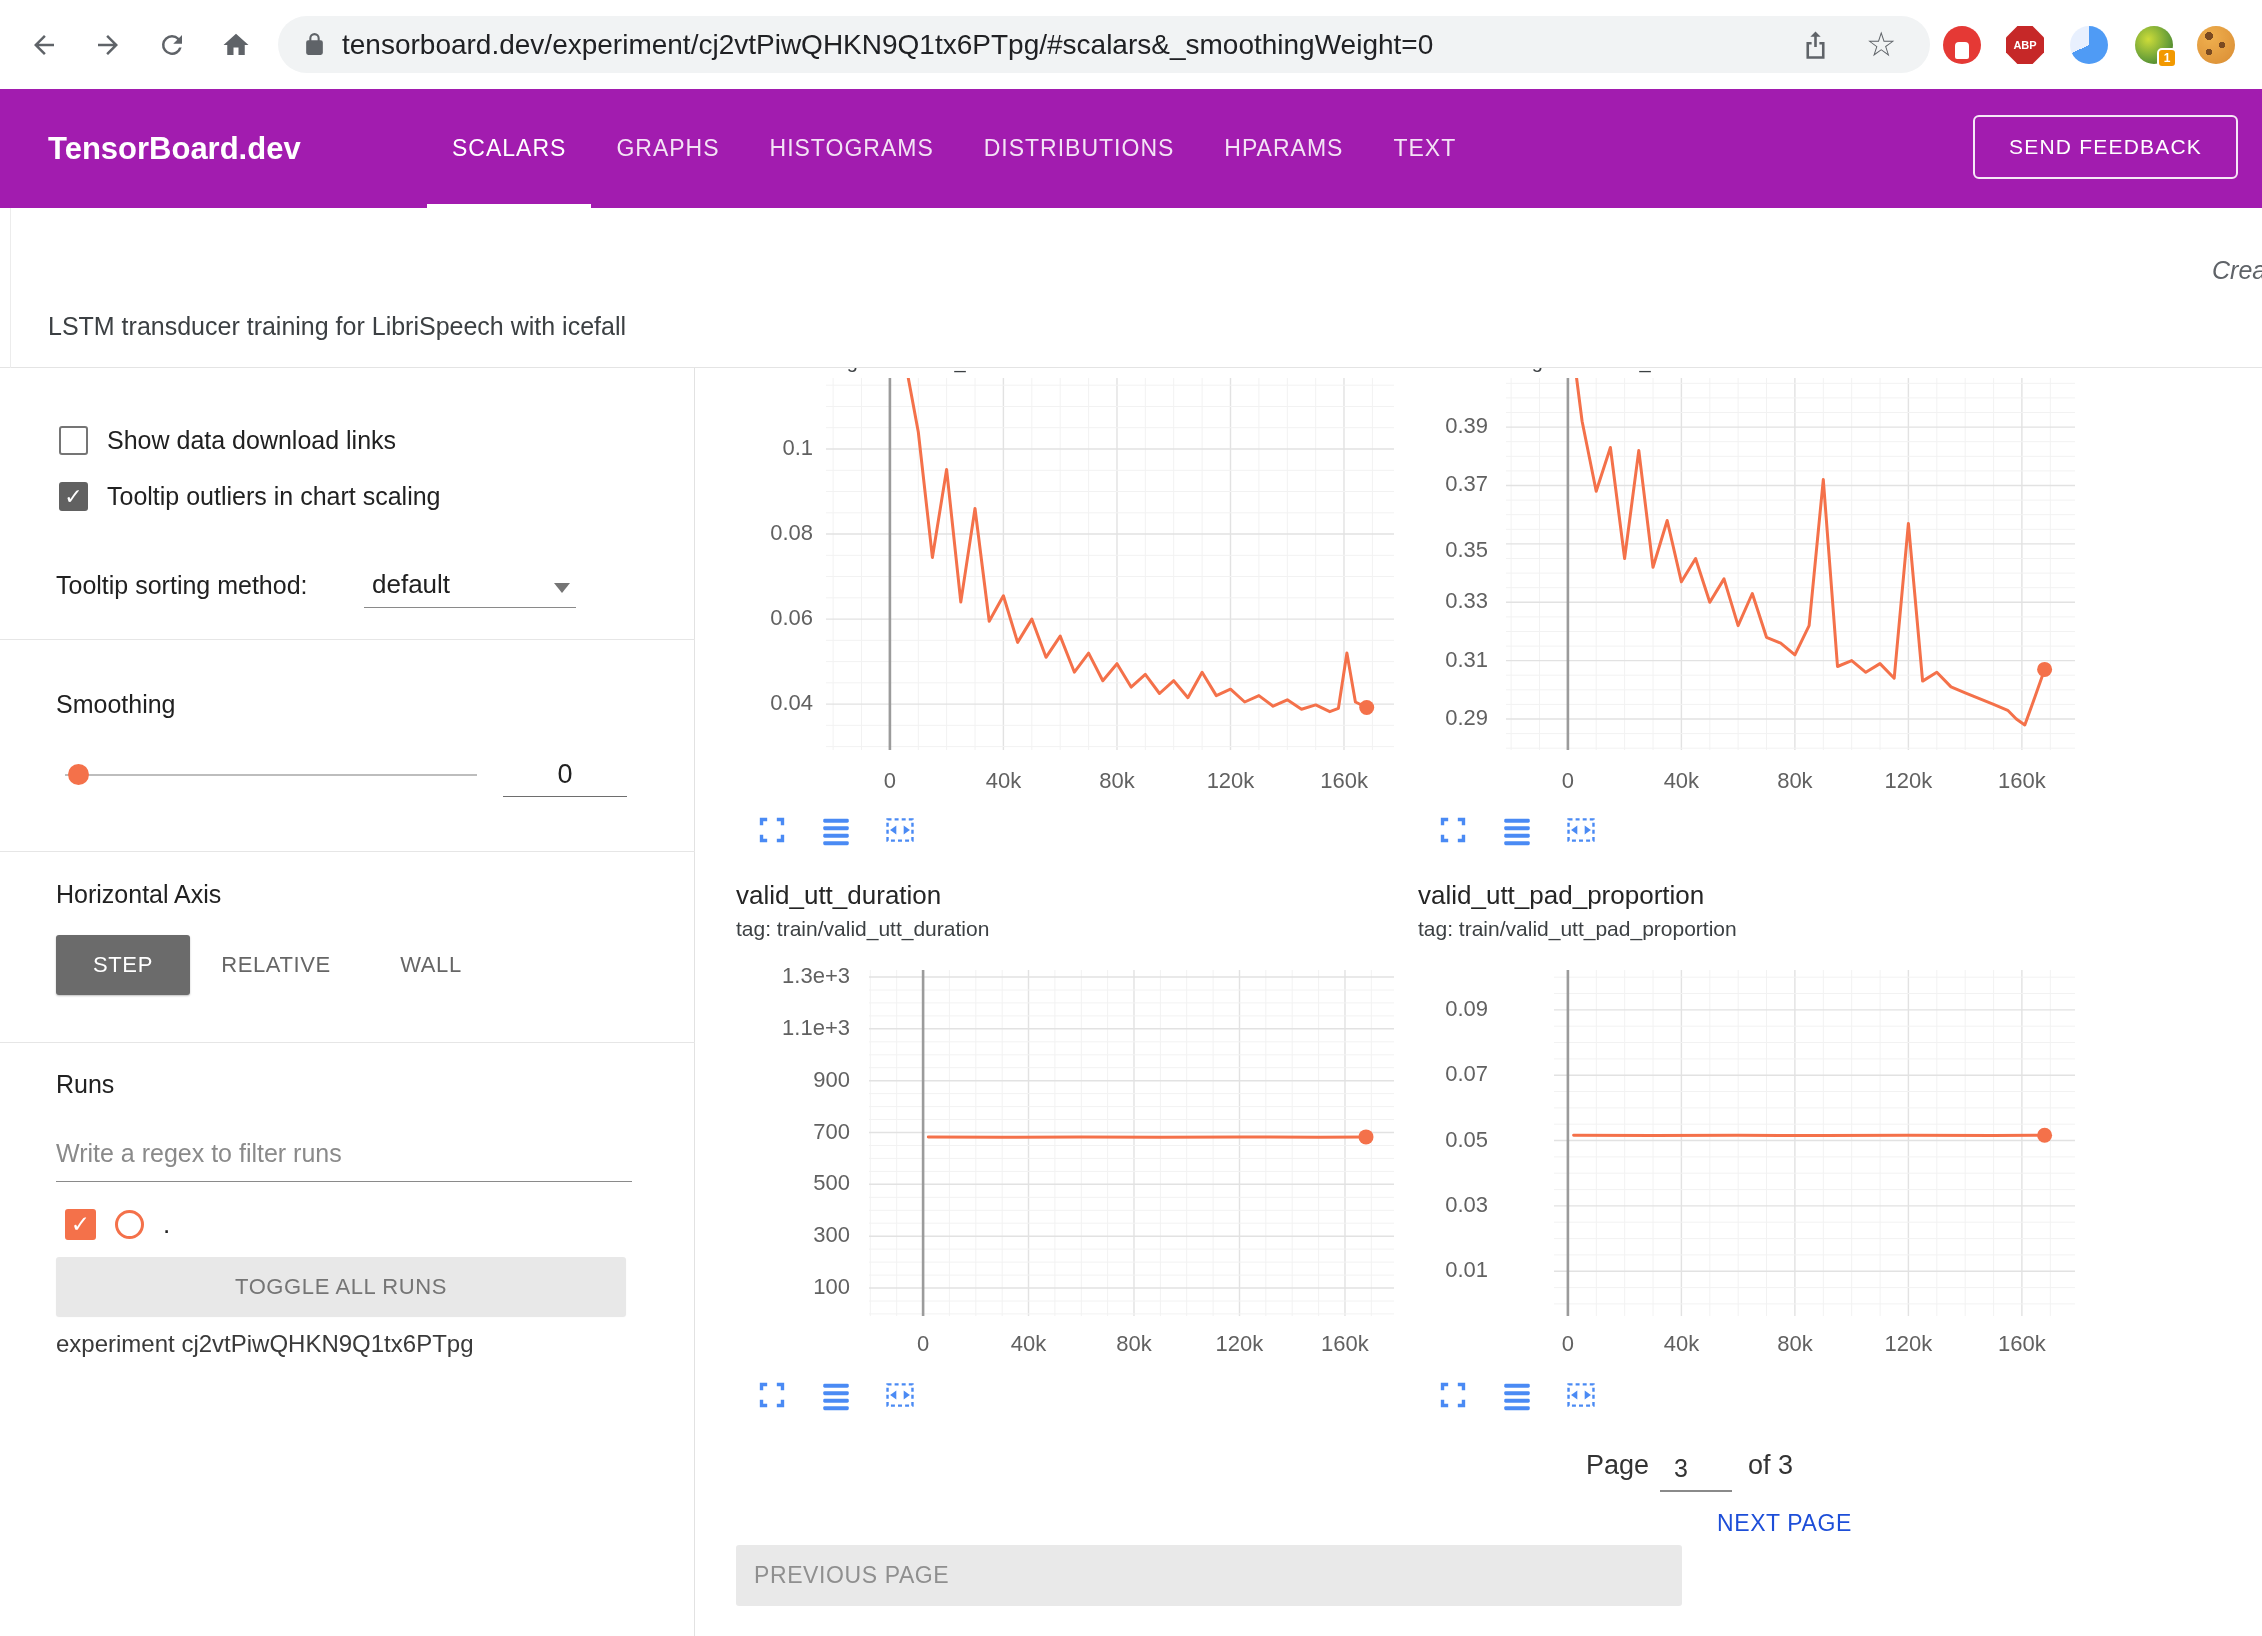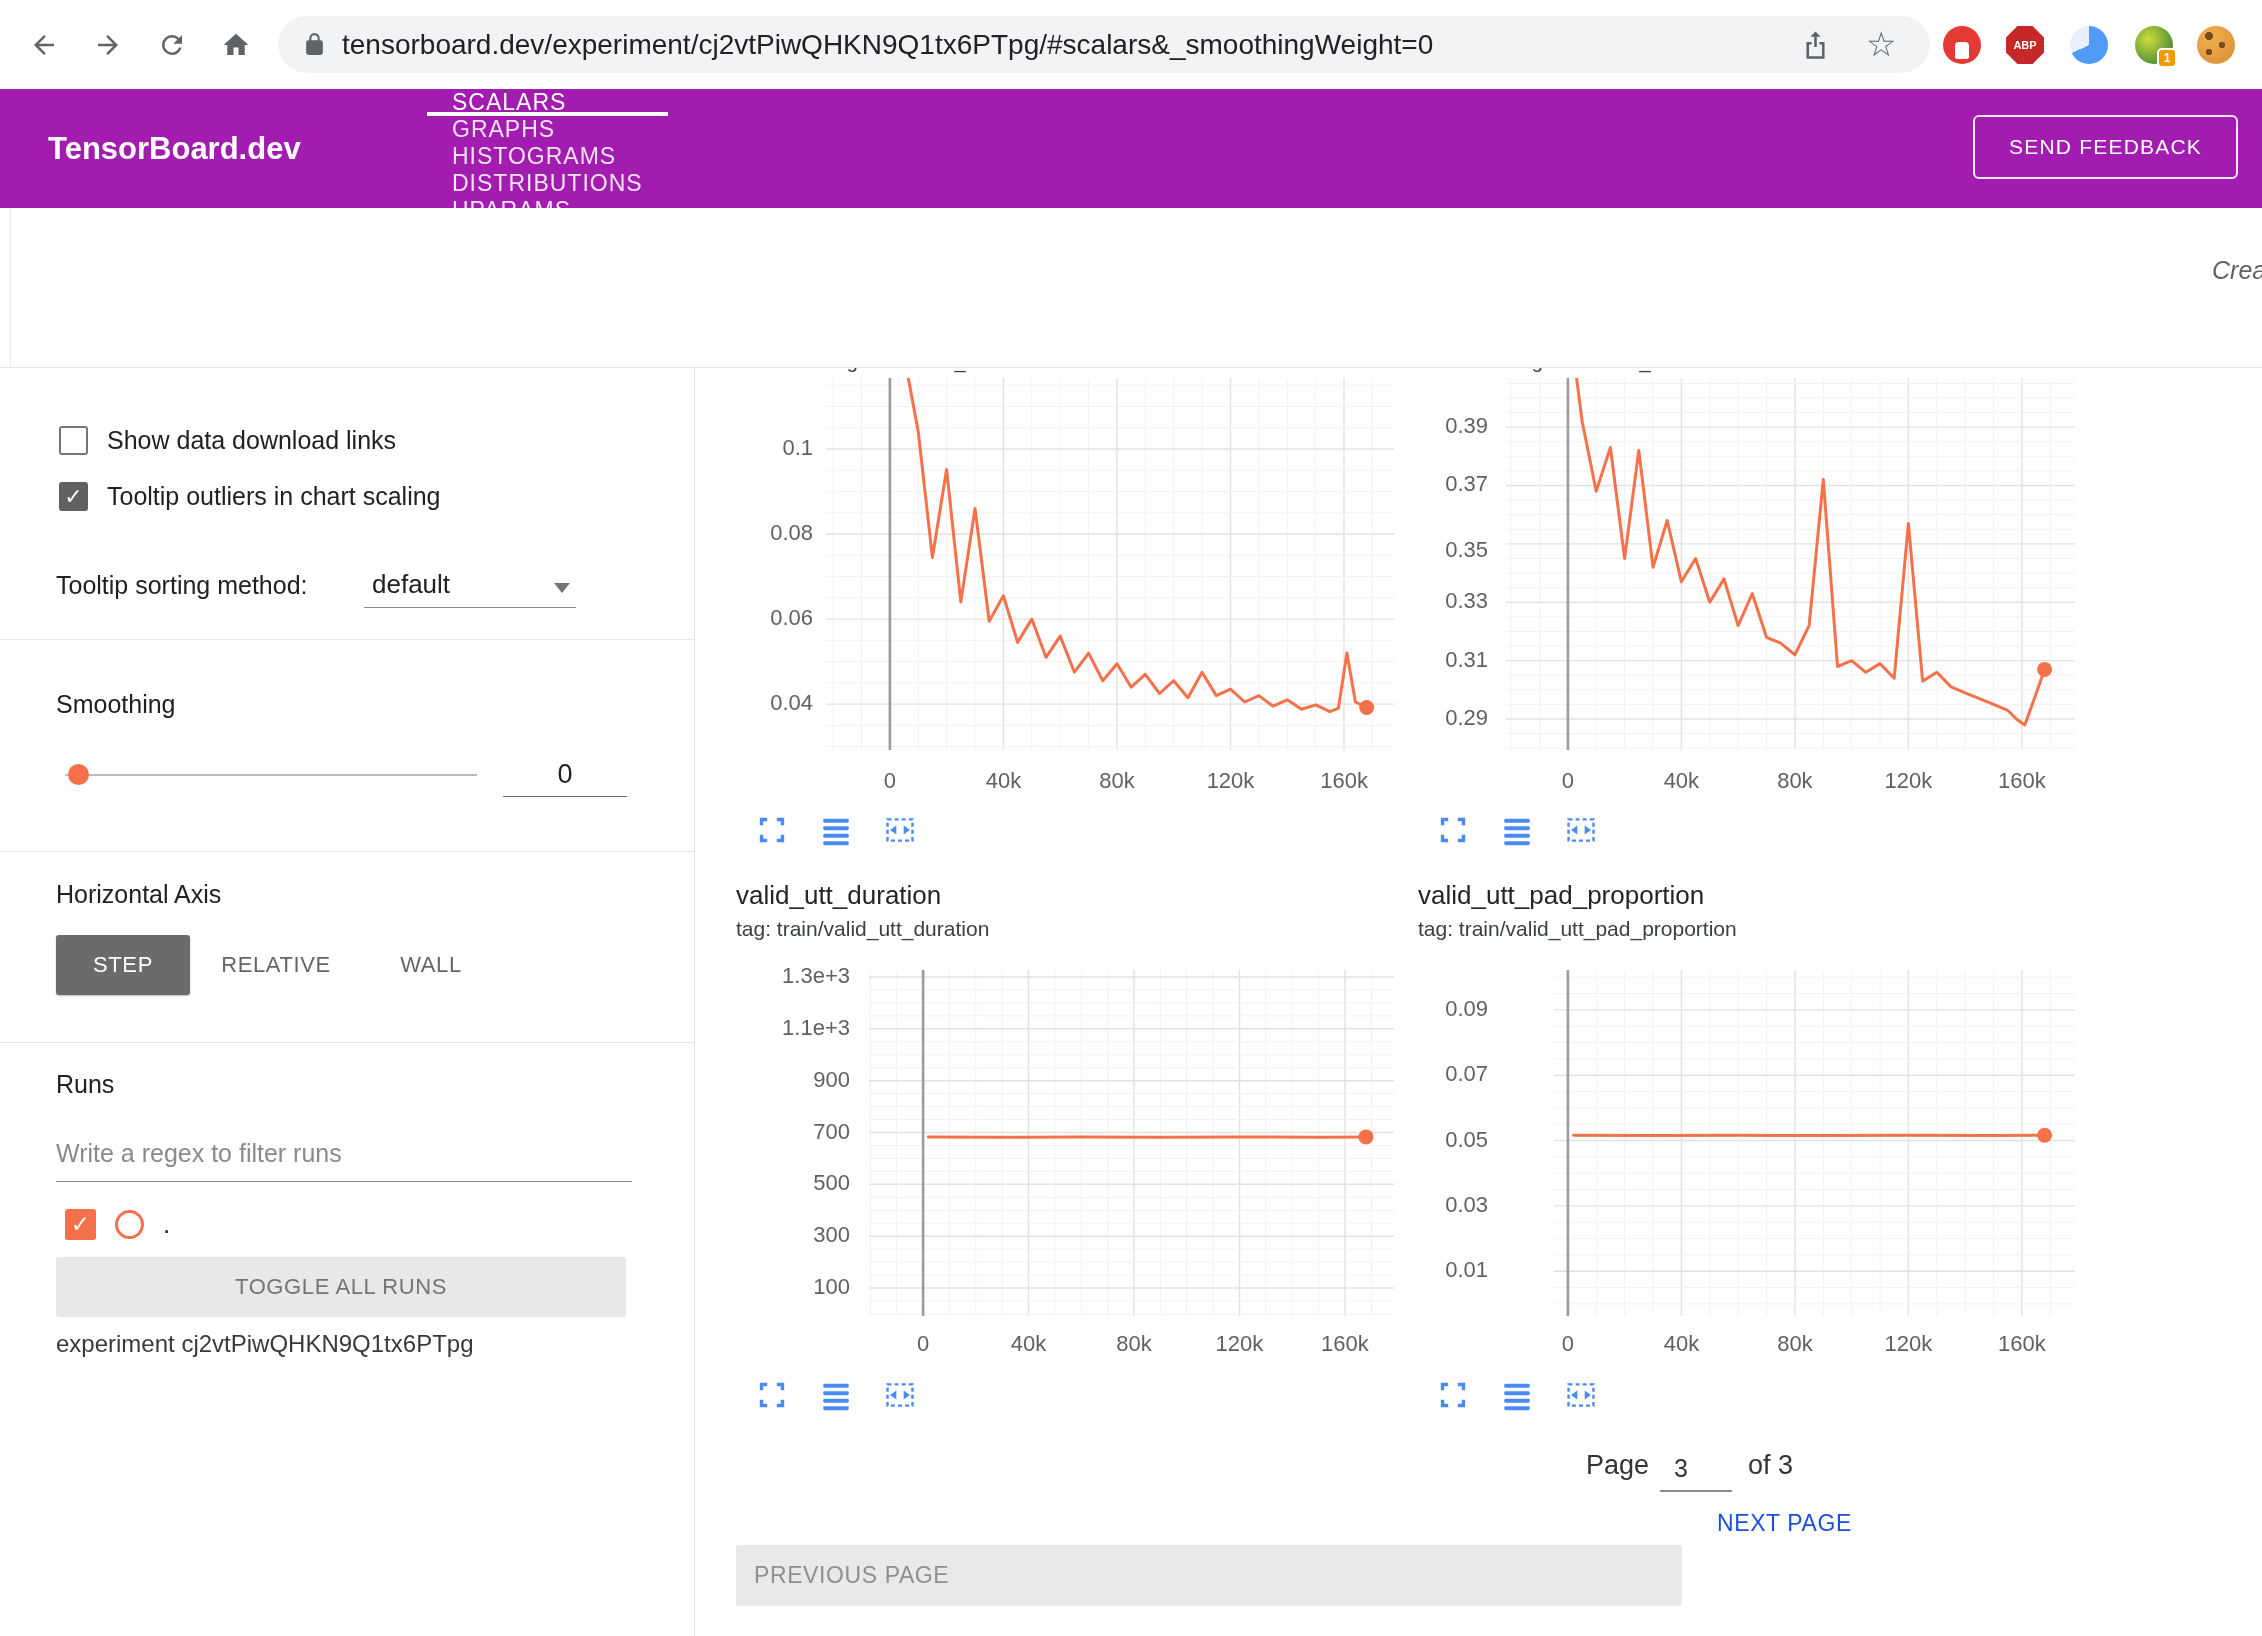--- a/index.html
+++ b/index.html
@@ -13,21 +13,21 @@
   .nav-ic { position:absolute; top:23px; width:44px; height:44px; display:flex; align-items:center; justify-content:center; border-radius:50%; }
   #url-pill { position:absolute; left:278px; top:16px; width:1652px; height:57px; border-radius:29px; background:#f1f3f4; }
   #url-text { position:absolute; left:64px; top:0; line-height:57px; font-size:28px; color:#202124; white-space:nowrap; }
   .ext-circle { position:absolute; top:26px; width:38px; height:38px; border-radius:50%; }
   #ext-abp { clip-path:polygon(30% 0,70% 0,100% 30%,100% 70%,70% 100%,30% 100%,0 70%,0 30%); border-radius:0; background:#c62828; color:#fff; font-size:11px; font-weight:bold; display:flex; align-items:center; justify-content:center; }
   #profile-badge { position:absolute; right:-4px; bottom:-4px; width:20px; height:20px; background:#f29900; border:2px solid #fff; border-radius:5px; color:#fff; font-size:12px; font-weight:bold; display:flex; align-items:center; justify-content:center; }
 
   
   #tb-header { position:absolute; left:0; top:89px; width:2262px; height:119px; background:#a21caf; }
   #tb-logo { position:absolute; left:48px; top:0; height:119px; line-height:119px; color:#fff; font-size:31px; font-weight:bold; }
-  #tb-tabs { position:absolute; left:427px; top:0; height:119px; display:flex;flex-direction:column; }
+  #tb-tabs { position:absolute; left:427px; top:0; height:119px; display:flex; }
   .tb-tab { position:relative; height:119px; display:flex; align-items:center; padding:0 25px; color:rgba(255,255,255,0.88); font-size:23px; letter-spacing:1px; cursor:pointer; }
   .tb-tab.active { color:#fff; }
   .tb-tab.active::after { content:""; position:absolute; left:0; bottom:0; width:100%; height:4px; background:#fff; }
   #feedback-btn { position:absolute; right:24px; top:26px; height:64px; padding:0 34px; border:2px solid rgba(255,255,255,0.9); border-radius:6px; color:#fff; font-size:21px; letter-spacing:1.2px; }
 
   
   #subheader { position:absolute; left:0; top:208px; width:2262px; height:160px; background:#fff; border-bottom:1px solid #e4e4e4; }
   #created-partial { position:absolute; left:2212px; top:48px; font-size:25px; font-style:italic; color:#5f6368; white-space:nowrap; }
   #subtitle { position:absolute; left:48px; top:104px; font-size:25px; color:#3c4043; }
   #page-card-edge { position:absolute; left:10px; top:208px; width:1px; height:1428px; background:#ececec; }
@@ -148,20 +148,21 @@
       </div>
     <div class="tb-tab">
         <span>TEXT</span>
       </div>
   </nav>
   <button id="feedback-btn">SEND FEEDBACK</button>
 </div>
 
 <div id="subheader">
   <div id="created-partial">Crea</div>
+  <div id="subtitle">LSTM transducer training for LibriSpeech with icefall</div>
 </div>
 <div id="page-card-edge"></div>
 
 <div id="sidebar">
   <div class="sb-row" style="left:59px;top:58px">
     <span class="checkbox"></span>
     <span class="sb-label">Show data download links</span>
   </div>
   <div class="sb-row" style="left:59px;top:114px">
     <span class="checkbox checked">✓</span>

